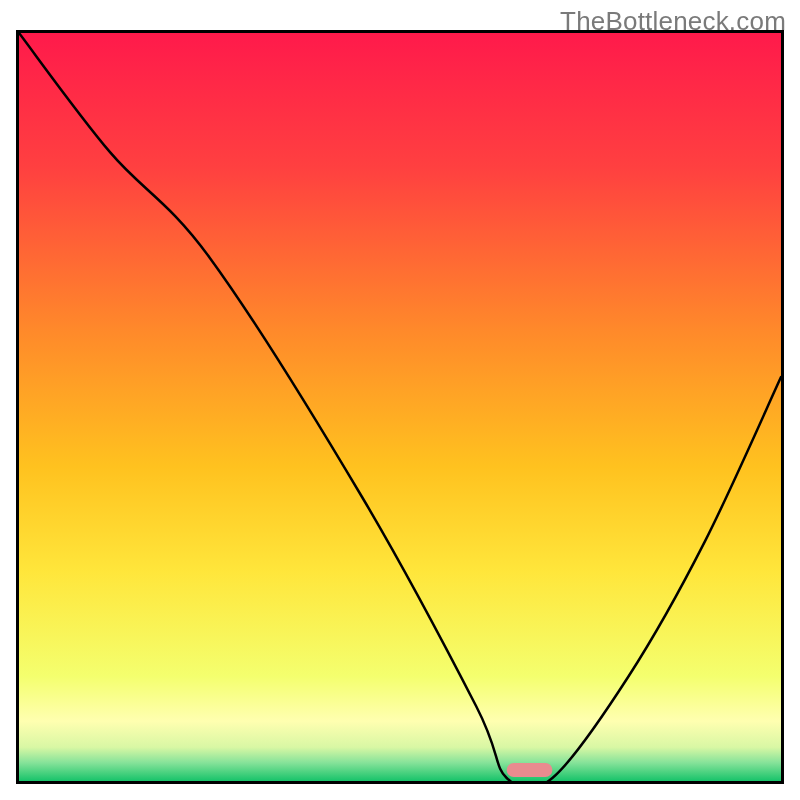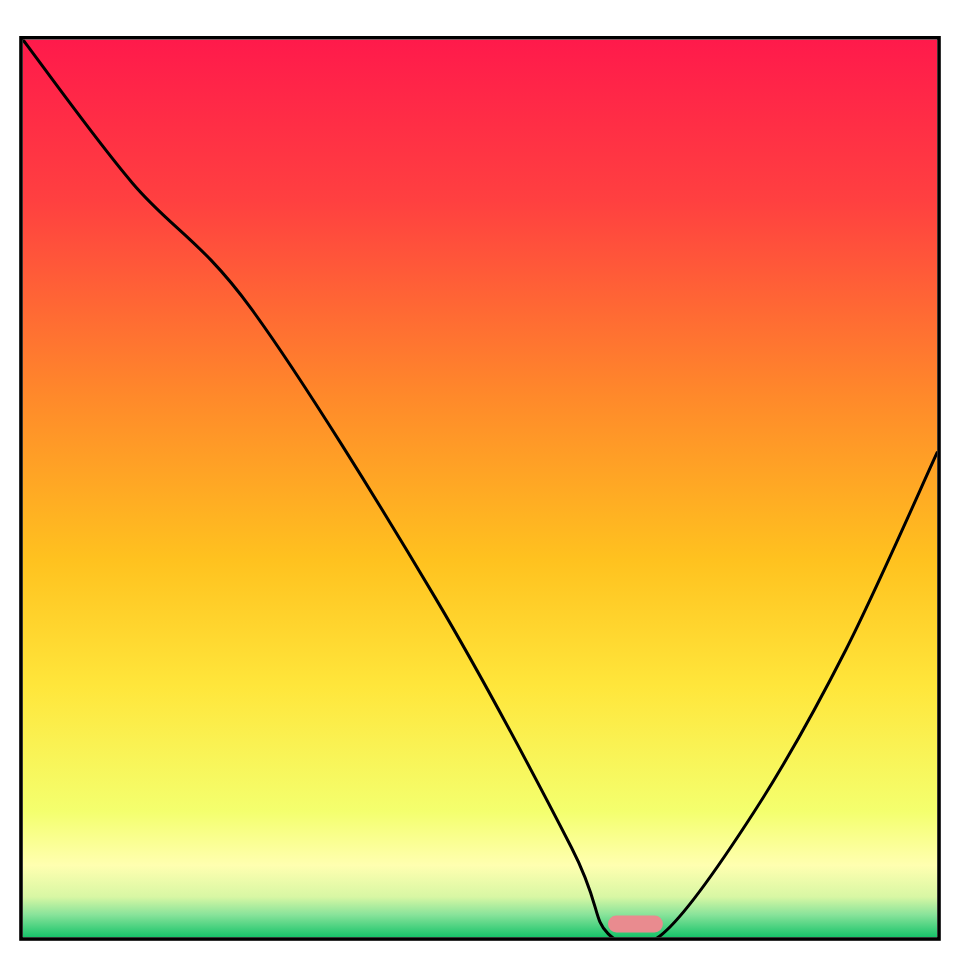--- a/index.html
+++ b/index.html
@@ -41,20 +41,21 @@
     top: 0;
     width: 100%;
     height: 100%;
     display: block;
   }
 </style>
 </head>
 <body>
 
 <div class="stage">
+  <div class="watermark">TheBottleneck.com</div>
 
   <div class="frame">
     <svg class="plot" viewBox="0 0 762 748" preserveAspectRatio="none">
       <defs>
         <linearGradient id="bg-grad" x1="0" y1="0" x2="0" y2="1">
             <stop offset="0%" stop-color="#ff1a4b"></stop>
             <stop offset="18%" stop-color="#ff4040"></stop>
             <stop offset="40%" stop-color="#ff8a2a"></stop>
             <stop offset="57.99999999999999%" stop-color="#ffc21f"></stop>
             <stop offset="72%" stop-color="#ffe63b"></stop>

